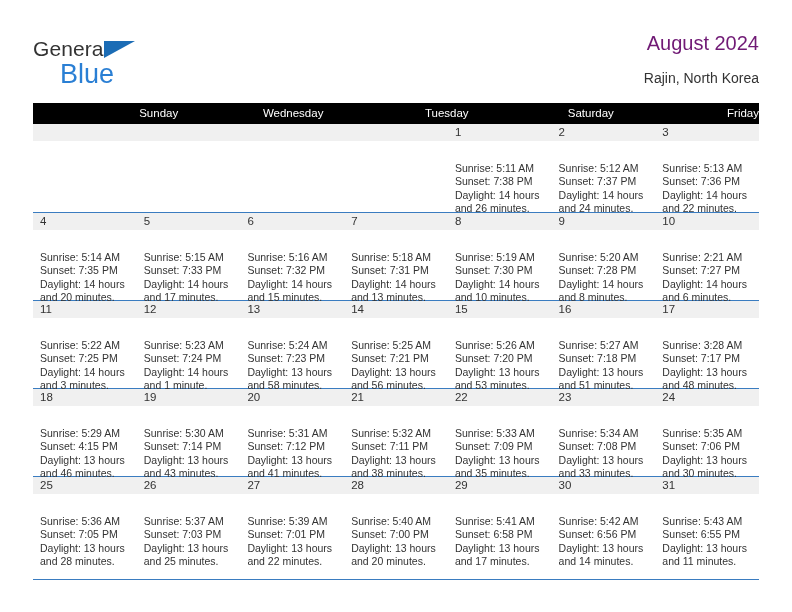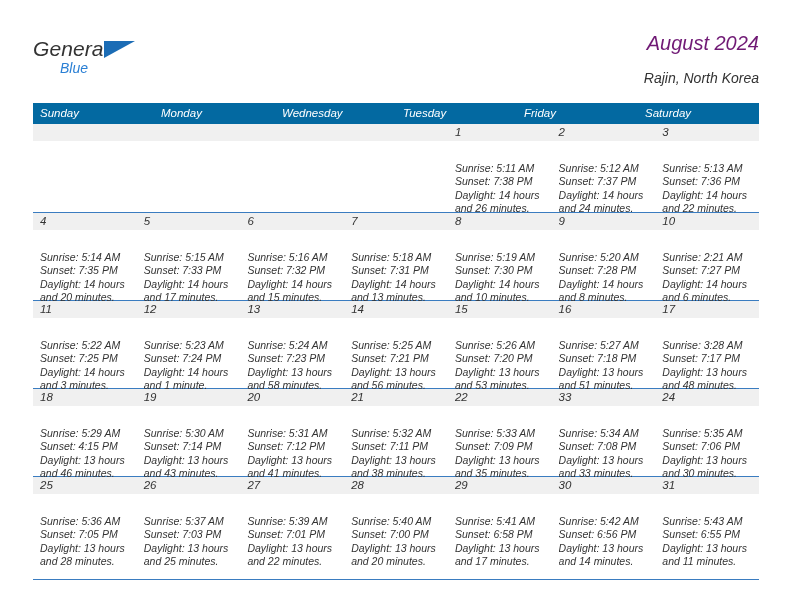--- a/index.html
+++ b/index.html
@@ -13,21 +13,20 @@
     font-family: "Liberation Sans", sans-serif;
     color: #333333;
     overflow: hidden;
   }
 
   .page {
     position: relative;
     width: 792px;
     height: 612px;
     box-sizing: border-box;
-    font-style: italic;
   }
 
   
   .header {
     position: absolute;
     left: 0;
     top: 0;
     width: 792px;
     height: 100px;
   }
@@ -57,21 +56,21 @@
     top: 3px;
     width: 0;
     height: 0;
     border-left: 31px solid #1b6cb5;
     border-bottom: 17px solid transparent;
   }
   .brand-row2 {
     display: block;
     margin-top: 1px;
     margin-left: 27px;
-    font-size: 14px;
+    font-size: 27px;
     color: #2a7fd4;
   }
 
   .title-block {
     position: absolute;
     right: 33px;
     top: 32px;
     text-align: right;
   }
   .cal-title {
@@ -91,22 +90,23 @@
   .calendar {
     position: absolute;
     left: 33px;
     top: 103px;
     width: 726px;
   }
 
   .weekday-row {
     display: flex;
     width: 100%;
-    background: #0369a1;
+    background: #000000;
     height: 21px;
+    text-align: right;
   }
   .weekday {
     flex: 1 1 0;
     font-size: 11.5px;
     color: #ffffff;
     line-height: 21px;
     padding-left: 7px;
     box-sizing: border-box;
     white-space: nowrap;
   }
@@ -183,25 +183,24 @@
     <div class="title-block">
       <div class="cal-title">August 2024</div>
       <div class="cal-subtitle">Rajin, North Korea</div>
     </div>
 
   </div>
 
   <div class="calendar">
     <div class="weekday-row" id="weekday-row">
         <div class="weekday">Sunday</div>
-        <div class="weekday">Monday</div>
         <div class="weekday">Wednesday</div>
         <div class="weekday">Tuesday</div>
+        <div class="weekday">Saturday</div>
         <div class="weekday">Friday</div>
-        <div class="weekday">Saturday</div>
       </div>
     <div id="weeks-container">
         <div class="week-row first">
           <div class="day-cell empty">
             <div class="day-number"></div>
           </div>
           <div class="day-cell empty">
             <div class="day-number"></div>
           </div>
           <div class="day-cell empty">
@@ -408,21 +407,21 @@
           <div class="day-cell">
             <div class="day-number">22</div>
             <div class="day-info">
               <div>Sunrise: 5:33 AM</div>
               <div>Sunset: 7:09 PM</div>
               <div>Daylight: 13 hours</div>
               <div>and 35 minutes.</div>
             </div>
           </div>
           <div class="day-cell">
-            <div class="day-number">33</div>
+            <div class="day-number">23</div>
             <div class="day-info">
               <div>Sunrise: 5:34 AM</div>
               <div>Sunset: 7:08 PM</div>
               <div>Daylight: 13 hours</div>
               <div>and 33 minutes.</div>
             </div>
           </div>
           <div class="day-cell">
             <div class="day-number">24</div>
             <div class="day-info">

